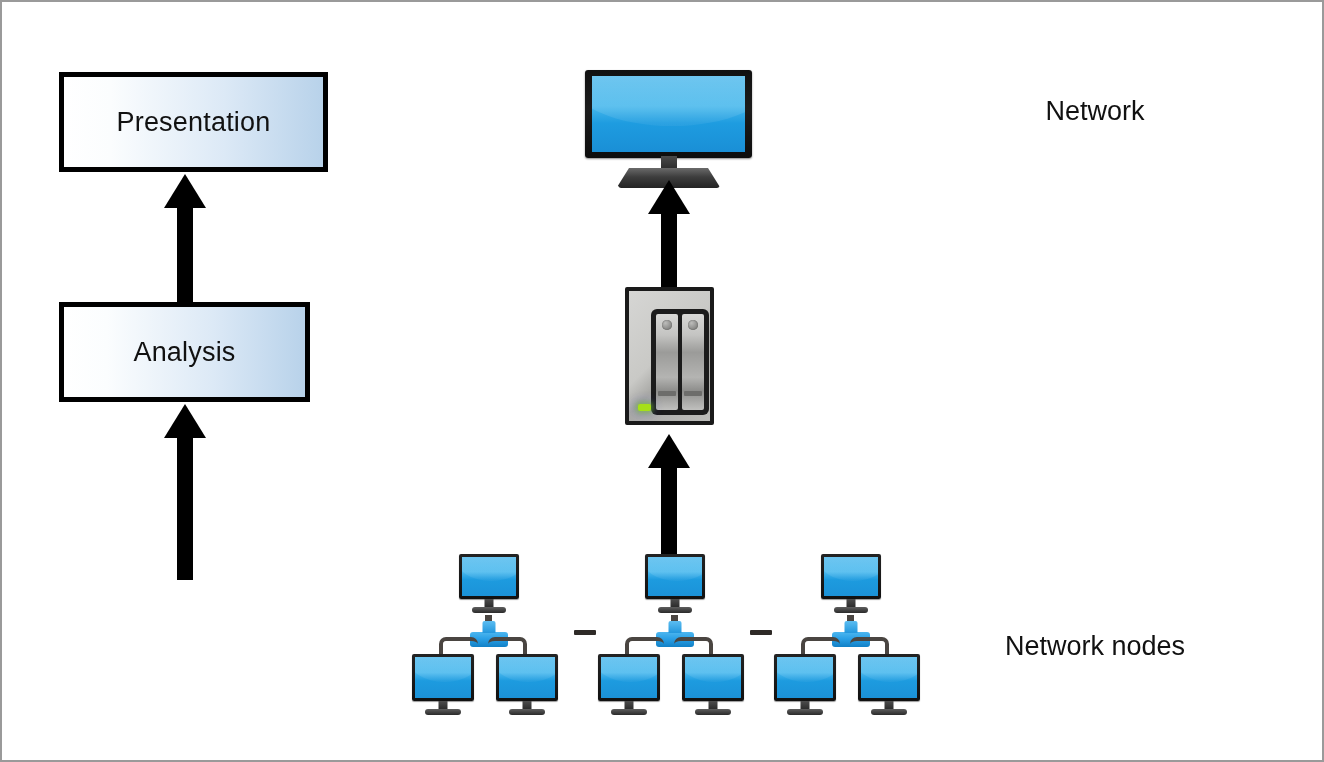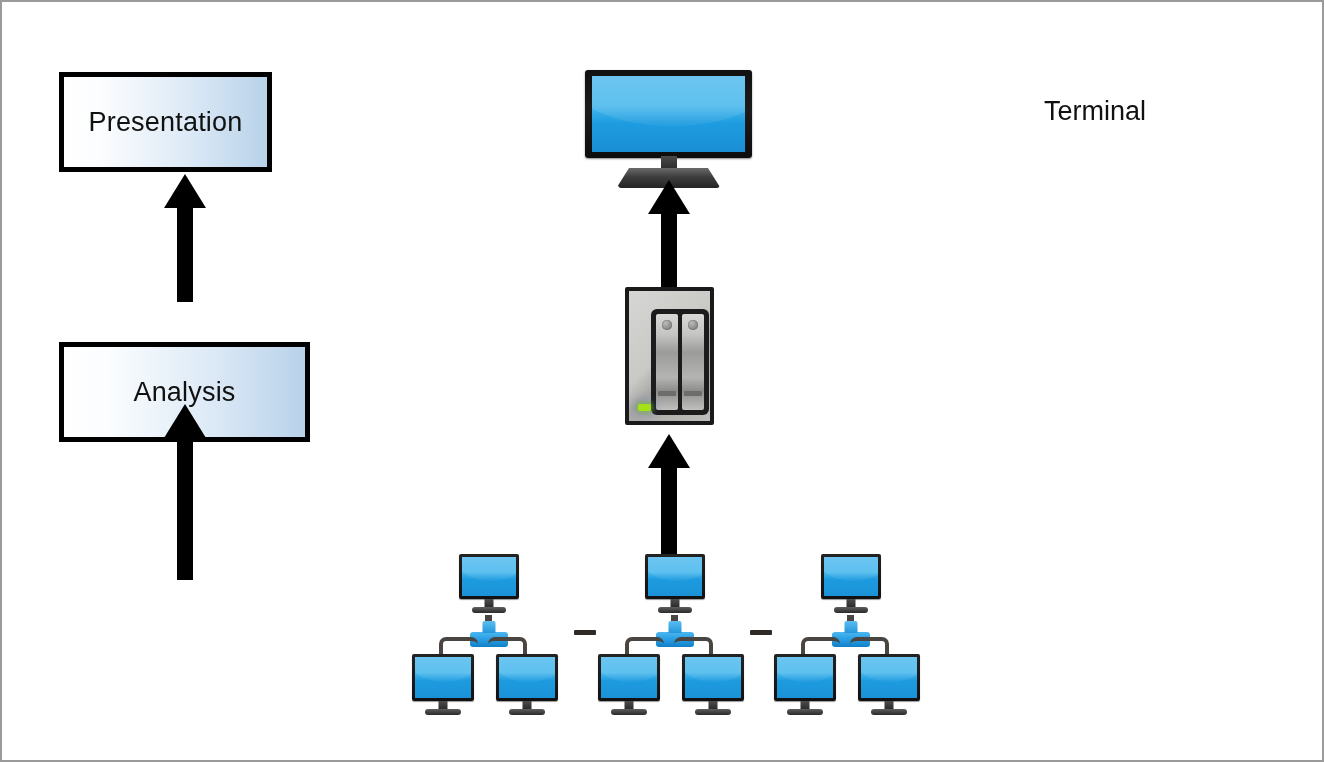--- a/index.html
+++ b/index.html
@@ -224,50 +224,50 @@
     width: 22px; height: 5px;
     background: #2e2a27;
     border-radius: 1px;
   }
 </style>
 </head>
 <body>
 
 <div id="canvas">
 
-  <div class="stage-box" style="left:57px; top:70px; width:213px; height:100px;">
+  <div class="stage-box" style="left:57px; top:70px; width:269px; height:100px;">
     <span class="stage-label">Presentation</span>
   </div>
 
   <div class="block-arrow" style="left:157px; top:172px; width:52px; height:128px;">
     <div class="head"></div>
     <div class="shaft" style="top:30px; width:16px; height:98px;"></div>
   </div>
 
-  <div class="stage-box" style="left:57px; top:300px; width:251px; height:100px;margin-top:40px;">
+  <div class="stage-box" style="left:57px; top:300px; width:251px; height:100px;">
     <span class="stage-label">Analysis</span>
   </div>
 
   <div class="block-arrow" style="left:157px; top:402px; width:52px; height:176px;">
     <div class="head"></div>
     <div class="shaft" style="top:30px; width:16px; height:146px;"></div>
   </div>
 
 
   <div class="terminal" style="left:583px; top:68px; width:167px; height:118px;">
     <div class="bezel">
       <div class="scr screen">
         <div class="gloss"></div>
       </div>
     </div>
     <div class="stand-neck"></div>
     <div class="stand-base"></div>
   </div>
 
-  <div class="caption" style="left:943px; top:93px; width:300px;">Terminal</div>
+  <div class="caption" style="left:943px; top:93px; width:300px;">Network</div>
 
   <div class="block-arrow" style="left:641px; top:178px; width:52px; height:108px;">
     <div class="head"></div>
     <div class="shaft" style="top:30px; width:16px; height:78px;"></div>
   </div>
 
   <div class="server" style="left:623px; top:285px; width:89px; height:138px;">
     <div class="chassis">
       <div class="bays">
         <div class="bay"></div>
@@ -406,14 +406,15 @@
       <div class="case">
         <div class="scr">
           <div class="shine"></div>
         </div>
       </div>
       <div class="neck" style="top:47px;"></div>
       <div class="foot" style="top:55px; width:36px;"></div>
     </div>
   </div>
 
+  <div class="caption" style="left:943px; top:628px; width:300px;">Network nodes</div>
 
 </div>
 
 </body></html>

